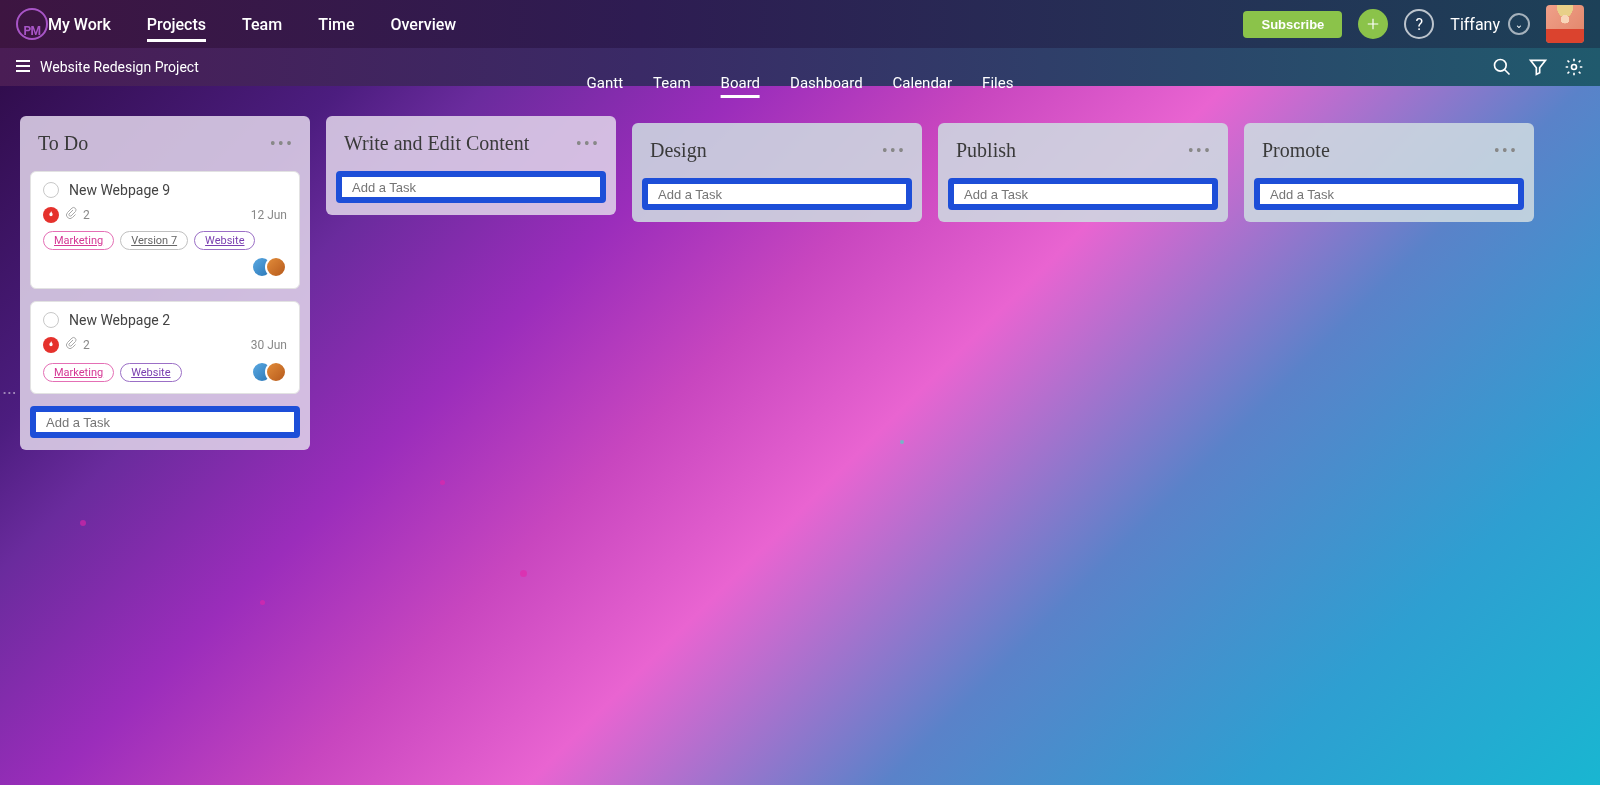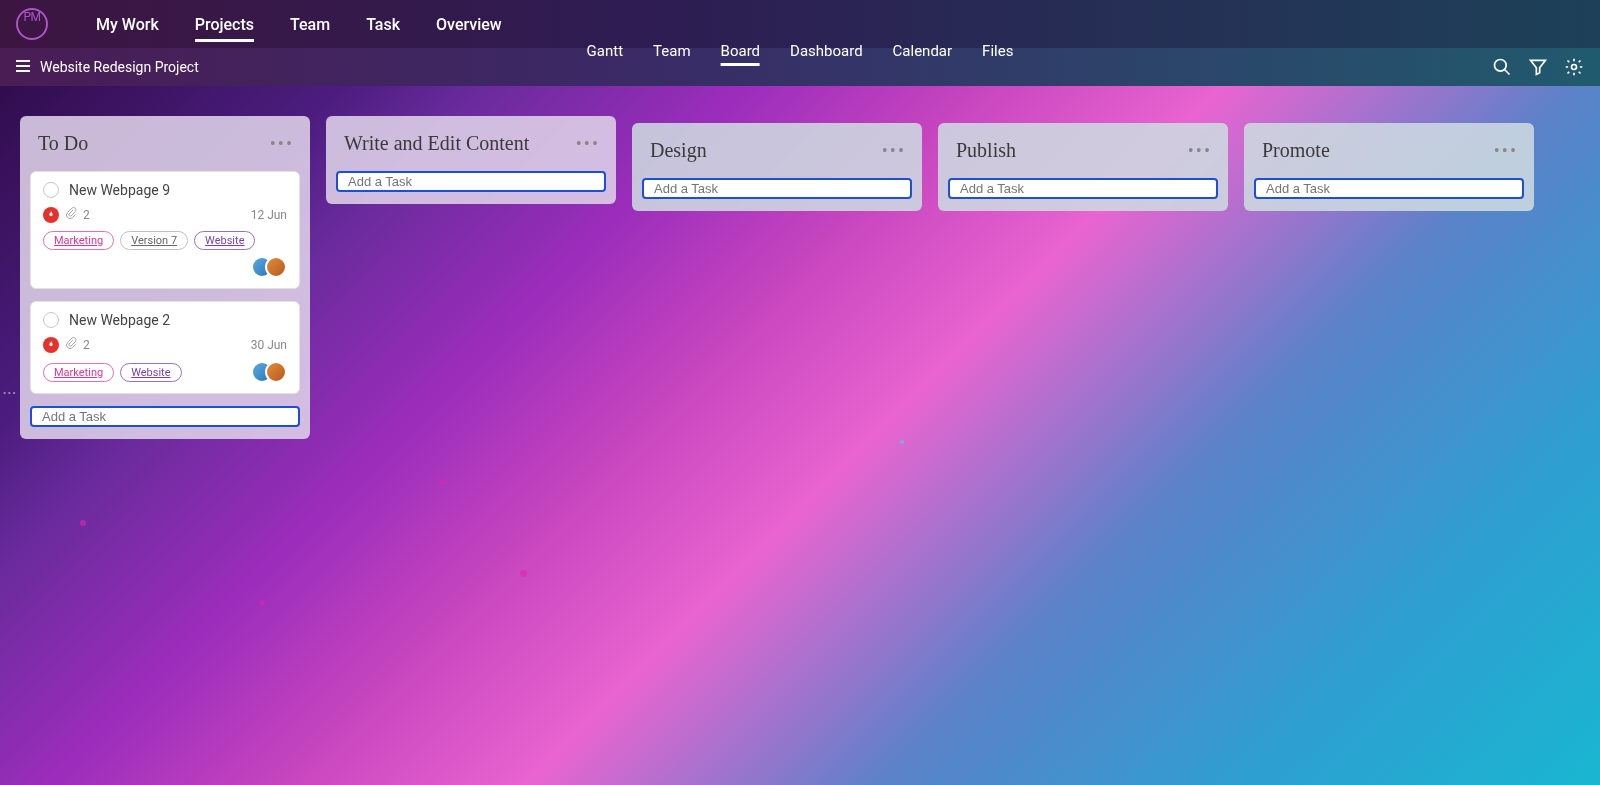--- a/index.html
+++ b/index.html
@@ -17,27 +17,27 @@
   background: linear-gradient(90deg, #3d1541 0%, #2e1c52 40%, #1d4158 100%);
   display: flex;
   align-items: center;
   padding: 0 16px;
   position: relative;
 }
 .logo {
   width: 32px; height: 32px;
   border: 2px solid #a855c7;
   border-radius: 50%;
-  display: flex; align-items: flex-start; justify-content: center;
+  display: flex; align-items: flex-end; justify-content: center;
   color: #a855c7;
-  font-weight: 400;
+  font-weight: 700;
   font-size: 12px;
   letter-spacing: -0.5px;
 }
-.topnav-items { display: flex; gap: 36px; margin-left: 48px; }
+.topnav-items { display: flex; gap: 36px; }
 .topnav-item {
   color: #fff; font-size: 16px; font-weight: 500;
   cursor: pointer; position: relative; padding: 12px 0;
 }
 .topnav-item.active::after {
   content: ""; position: absolute; left: 0; right: 0; bottom: 4px;
   height: 3px; background: #fff;
 }
 .topnav-right { margin-left: auto; display: flex; align-items: center; gap: 16px; }
 .subscribe-btn {
@@ -72,21 +72,21 @@
   background-repeat: no-repeat;
 }
 
 .subnav {
   height: 38px;
   background: linear-gradient(90deg, #4a1d55 0%, #3a2a66 40%, #205a6d 100%);
   display: flex; align-items: center; padding: 0 16px;
 }
 .menu-icon { color:#fff; font-size:14px; margin-right:10px; cursor:pointer; }
 .project-title { color:#fff; font-size:14px; font-weight:400; }
-.subnav-views { position:absolute; left:50%; transform:translateX(-50%); top:32px; height:38px; display:flex; align-items:center; gap:30px; }
+.subnav-views { position:absolute; left:50%; transform:translateX(-50%); top:64px; height:38px; display:flex; align-items:center; gap:30px; }
 .subnav-view { color:#fff; font-size:15px; cursor:pointer; position:relative; padding:8px 0; }
 .subnav-view.active::after{ content:""; position:absolute; left:0; right:0; bottom:2px; height:3px; background:#fff; }
 .subnav-right { margin-left:auto; display:flex; align-items:center; gap:16px; }
 .icon-btn { color:#fff; cursor:pointer; display:flex; align-items:center; justify-content:center; }
 
 .board-area {
   position: relative;
   height: calc(785px - 48px - 38px);
   padding: 30px 20px;
   display: flex;
@@ -98,22 +98,22 @@
   background: rgba(222,210,232,0.88);
   border-radius: 6px;
   padding: 14px 10px 12px 10px;
   display: flex; flex-direction: column; gap: 12px;
 }
 .column.alt { background: rgba(205,217,224,0.88); margin-top: 7px; }
 .col-head { display:flex; align-items:center; justify-content:space-between; padding: 2px 6px 4px 8px; }
 .col-title { font-size: 20px; color:#3a3a3a; font-weight:400; font-family: Georgia, 'Times New Roman', serif; }
 .dots { color:#888; font-size:18px; letter-spacing:2px; cursor:pointer; }
 .add-task {
-  background:#fff; border:2px solid #1d4ed8; border-radius:4px;
-  height:21px; padding:0 10px; font-size:13px; width:100%;
+  background:#fff; border:6px solid #1d4ed8; border-radius:4px;
+  height:32px; padding:0 10px; font-size:13px; width:100%;
   color:#666; outline:none;
 }
 .card {
   background:#fff; border-radius:6px; border:1px solid #e2e2e2;
   padding:10px 12px 10px 12px; display:flex; flex-direction:column; gap:8px;
 }
 .card-top { display:flex; align-items:center; gap:10px; }
 .card-circle { width:16px;height:16px;border:1.5px solid #c8c8c8;border-radius:50%; cursor:pointer; }
 .card-title { font-size:14px; color:#444; }
 .card-row { display:flex; align-items:center; justify-content:space-between; }
@@ -157,23 +157,39 @@
 <div class="bg-spot" style="background:#e524a9;width:5px;height:5px;left:260px;top:600px"></div>
 
 <div class="topnav">
   <div class="logo">
       <span>PM</span>
     </div>
   <div class="topnav-items">
       <div class="topnav-item">My Work</div>
       <div class="topnav-item active">Projects</div>
       <div class="topnav-item">Team</div>
-      <div class="topnav-item">Task</div>
+      <div class="topnav-item">Time</div>
       <div class="topnav-item">Overview</div>
     </div>
+  <div class="topnav-right">
+    <button class="subscribe-btn">Subscribe</button>
+    <div class="circ-btn green">
+      <svg width="14" height="14" viewBox="0 0 24 24">
+          <path fill="#fff" d="M11 3h2v8h8v2h-8v8h-2v-8H3v-2h8z"></path>
+        </svg>
+    </div>
+    <div class="circ-btn">
+      <span>?</span>
+    </div>
+    <div class="username">
+      <span>Tiffany</span>
+      <span class="chev-circle">⌄</span>
+    </div>
+    <div class="avatar-img"></div>
+  </div>
 </div>
 
 <div class="subnav">
   <span class="menu-icon">
     <svg width="14" height="12" viewBox="0 0 14 12">
         <path stroke="#fff" stroke-width="2" d="M0 1h14M0 6h14M0 11h14"></path>
       </svg>
   </span>
   <span class="project-title">Website Redesign Project</span>
   <div class="subnav-right">

